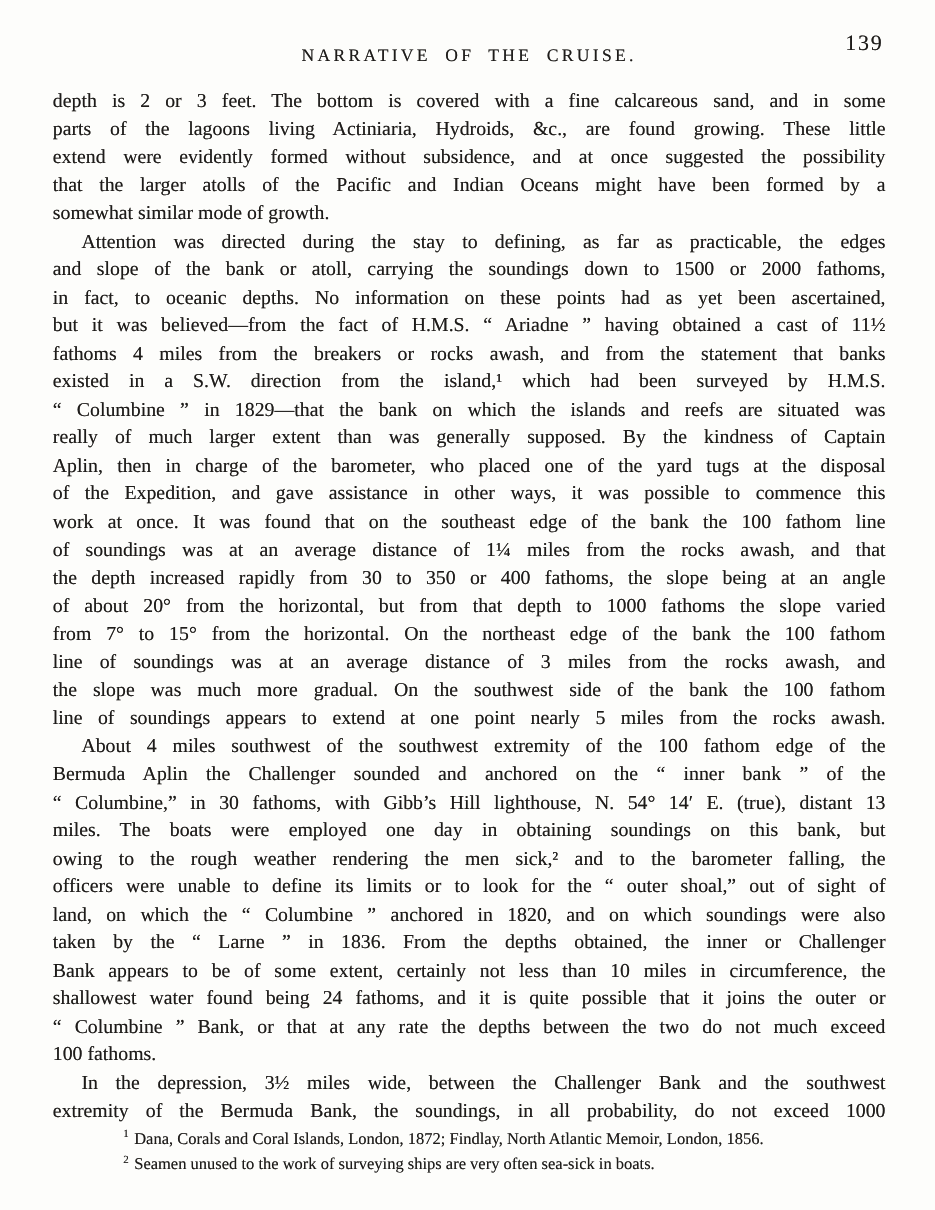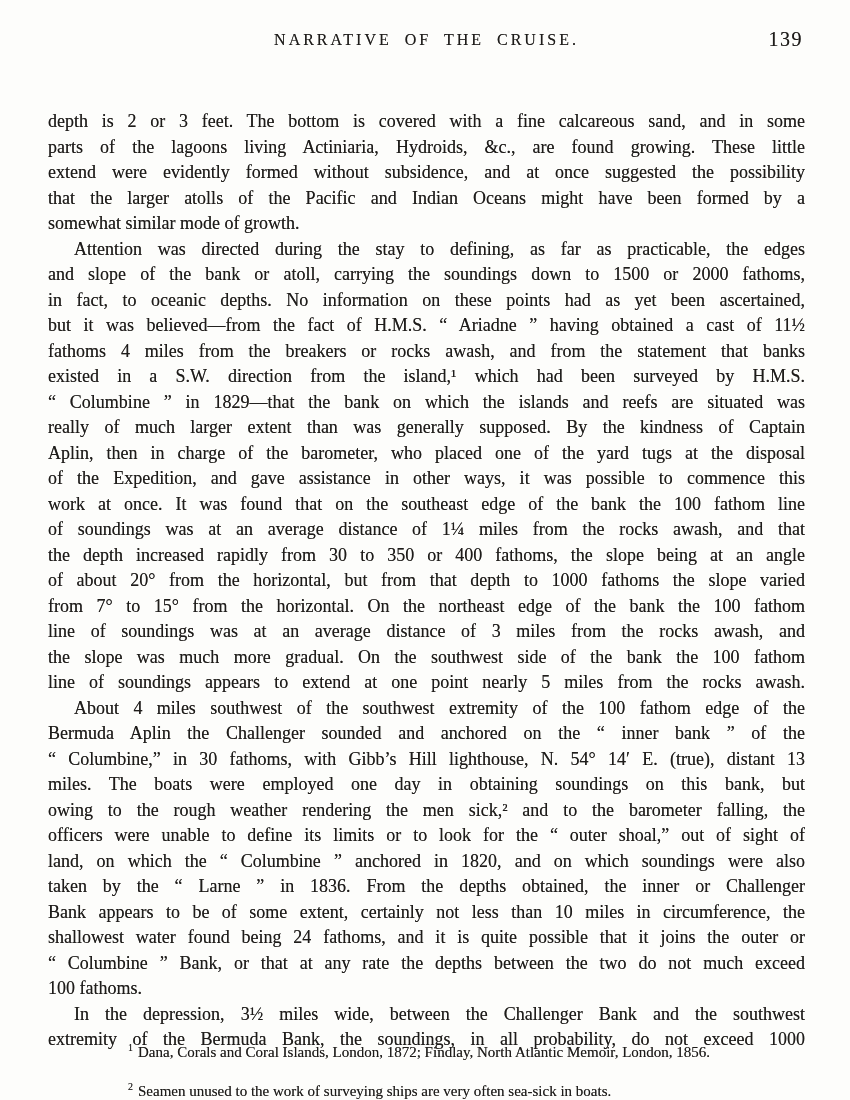--- a/index.html
+++ b/index.html
@@ -22,55 +22,55 @@
     height: 24px;
   }
   .header-title {
     display: block;
     text-align: center;
     font-size: 16px;
     letter-spacing: 3px;
     word-spacing: 6px;
     color: var(--ink, #1e1c1a);
     text-shadow: 0 0 0.5px rgba(30,28,26,0.6);
+    margin-top: 11px;
   }
   .page-number {
     position: absolute;
     right: 2px; top: -3px;
     font-size: 20px;
     letter-spacing: 1.5px;
     text-shadow: 0 0 0.5px rgba(30,28,26,0.6);
     text-align: center;
   }
   .body-text {
     position: absolute;
     left: 48px; top: 79px;
     width: 757px;
     font-size: 18px;
     line-height: 25.5px;
     text-shadow: 0 0 0.55px rgba(30,28,26,0.65);
-    margin-top: 30px;
   }
   .paragraph { margin: 0; padding: 0; }
   .line {
     text-align: justify;
     text-align-last: justify;
     white-space: normal;
   }
   .line.para-end { text-align-last: left; }
   .line.indent { text-indent: 26px; }
   .footnotes {
     position: absolute;
     left: 112px; top: 1025px;
     width: 660px;
     font-size: 15px;
     line-height: 22.5px;
     text-shadow: 0 0 0.5px rgba(30,28,26,0.6);
   }
-  .footnote { margin: 16px; }
+  .footnote { margin: 0; }
   .footnote sup {
     font-size: 10px;
     line-height: 0;
     margin-right: 5px;
   }
 </style>
 </head>
 <body>
 
 <div class="page" style="--paper: #fdfdfb; --ink: #1e1c1a;">

